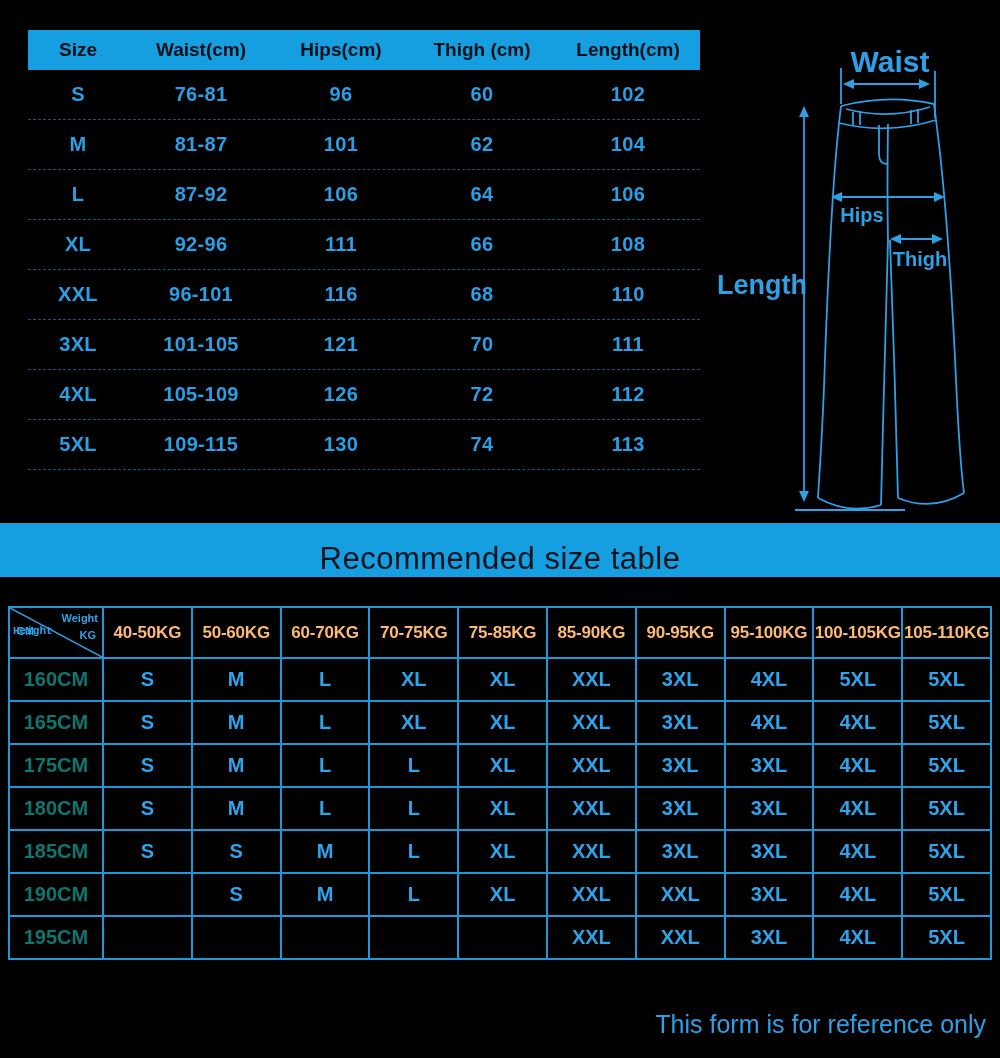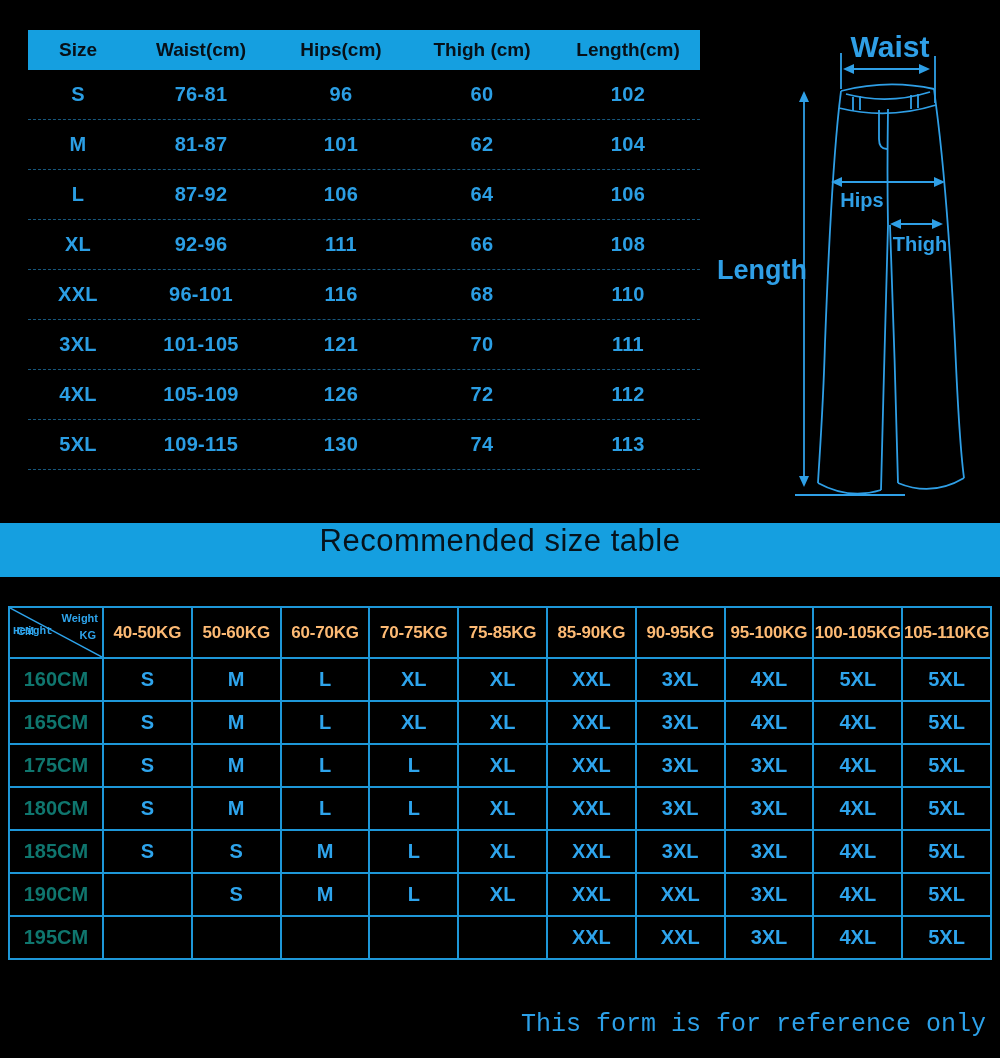--- a/index.html
+++ b/index.html
@@ -9,44 +9,44 @@
   }
   
   .measure{position:absolute;left:28px;top:30px;width:672px;}
   .m-head{display:grid;grid-template-columns:100px 146px 134px 148px 144px;
     background:#159FE0;height:40px;align-items:center;}
   .m-head .m-cell{color:#071018;font-weight:bold;font-size:19px;text-align:center;}
   .m-row{display:grid;grid-template-columns:100px 146px 134px 148px 144px;
     height:49px;align-items:center;border-bottom:1px dashed rgba(43,158,228,.55);}
   .m-row .m-cell{color:#2B9EE4;font-weight:bold;font-size:20px;text-align:center;letter-spacing:.3px;}
   
-  .pants{position:absolute;left:700px;top:13px;width:300px;height:500px;}
+  .pants{position:absolute;left:700px;top:28px;width:300px;height:500px;}
   .pants svg{display:block;}
   
   .banner{position:absolute;left:0;top:523px;width:1000px;height:54px;background:#159FE0;
-    display:flex;align-items:flex-start;justify-content:center;}
+    display:flex;align-items:flex-end;justify-content:center;}
   .banner .t{color:#06131c;font-size:31px;font-weight:400;letter-spacing:.5px;}
   
   .rec-wrap{position:absolute;left:8px;top:606px;width:984px;}
   table.rec{width:984px;border-collapse:collapse;table-layout:fixed;}
   table.rec th,table.rec td{border:2px solid #1E97D8;text-align:center;vertical-align:middle;padding:0;}
   table.rec thead tr{height:49px;}
   table.rec tbody tr{height:43px;}
   .rec-th{color:#fdba74;font-weight:bold;font-size:17px;letter-spacing:-0.2px;}
   .rec-rowhead{color:#0f766e;font-weight:bold;font-size:20px;}
   .rec-td{color:#2EA4EC;font-weight:bold;font-size:20px;}
   .corner{position:relative;width:92px;height:49px;}
   .corner svg{position:absolute;left:0;top:0;width:100%;height:100%;}
   .corner .lbl{position:absolute;color:#2EA4EC;font-weight:bold;font-size:11px;line-height:12px;}
   .corner .w{right:4px;top:4px;}
   .corner .kg{right:6px;top:21px;}
   .corner .cm{left:7px;top:17px;}
   .corner .h{left:3px;bottom:20px;font-family:Liberation Mono, monospace;}
   
-  .footer-note{position:absolute;right:14px;top:1010px;color:#2CA0E8;font-size:25px;font-weight:500;font-family:Liberation Mono, monospace;}
+  .footer-note{position:absolute;right:14px;top:1010px;color:#2CA0E8;font-size:25px;font-weight:500;}
 </style>
 </head>
 <body>
 
 <div class="canvas">
 
   <div class="measure">
     <div class="m-head" id="measure-head">
         <div class="m-cell">Size</div>
         <div class="m-cell">Waist(cm)</div>

